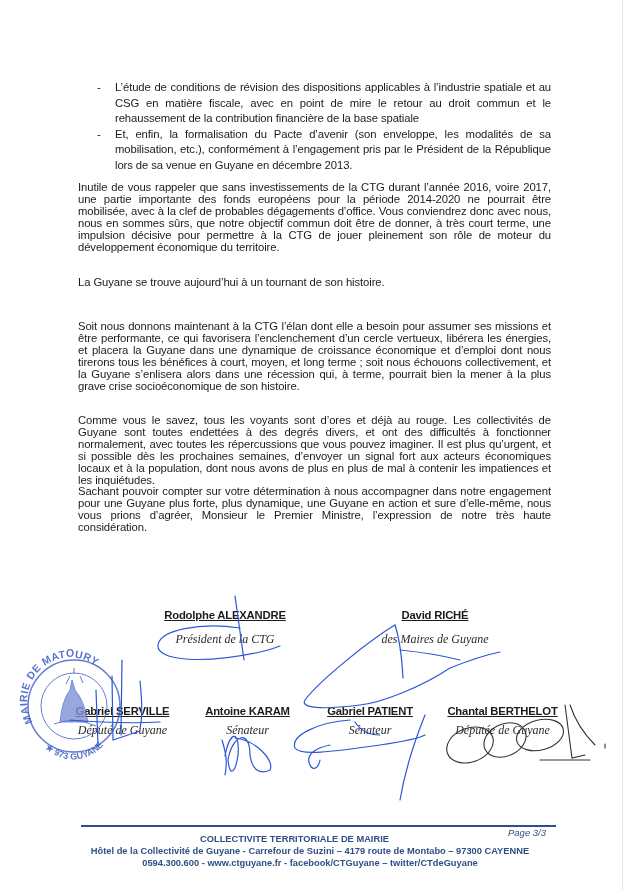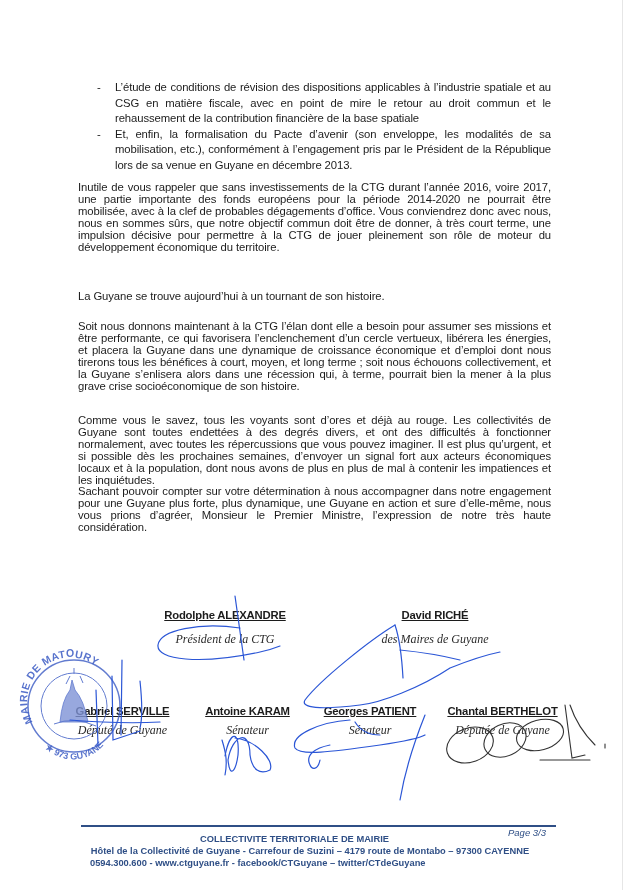--- a/index.html
+++ b/index.html
@@ -51,42 +51,42 @@
     }
     .footer-org {
       position: absolute; left: 0; width: 629px; top: 834px; text-align: center;
       font-size: 9.3px; font-weight: bold; color: #2f4f86; padding-right: 40px; box-sizing: border-box;
     }
     .footer-address {
       position: absolute; left: 90px; top: 846px; width: 440px; text-align: center;
       font-size: 9.3px; font-weight: bold; color: #2f4f86; white-space: nowrap;
     }
     .footer-contact {
-      position: absolute; left: 90px; top: 858px; width: 440px; text-align: left;
+      position: absolute; left: 90px; top: 858px; width: 440px; text-align: center;
       font-size: 9.3px; font-weight: bold; color: #2f4f86; white-space: nowrap;
     }
   </style>
 </head>
 <body>
 
 <div class="page-edge"></div>
 
 <div class="bullets">
   <div class="bullet">
     <span class="dash">-</span>
     <span>L’étude de conditions de révision des dispositions applicables à l’industrie spatiale et au CSG en matière fiscale, avec en point de mire le retour au droit commun et le rehaussement de la contribution financière de la base spatiale</span>
   </div>
   <div class="bullet">
     <span class="dash">-</span>
     <span>Et, enfin, la formalisation du Pacte d’avenir (son enveloppe, les modalités de sa mobilisation, etc.), conformément à l’engagement pris par le Président de la République lors de sa venue en Guyane en décembre 2013.</span>
   </div>
 </div>
 
 <p class="body-text para" style="top:181px;">Inutile de vous rappeler que sans investissements de la CTG durant l’année 2016, voire 2017, une partie importante des fonds européens pour la période 2014-2020 ne pourrait être mobilisée, avec à la clef de probables dégagements d’office. Vous conviendrez donc avec nous, nous en sommes sûrs, que notre objectif commun doit être de donner, à très court terme, une impulsion décisive pour permettre à la CTG de jouer pleinement son rôle de moteur du développement économique du territoire.</p>
-<p class="body-text para" style="top:290px;">La Guyane se trouve aujourd’hui à un tournant de son histoire.</p>
+<p class="body-text para" style="top:276px;">La Guyane se trouve aujourd’hui à un tournant de son histoire.</p>
 <p class="body-text para" style="top:320px;">Soit nous donnons maintenant à la CTG l’élan dont elle a besoin pour assumer ses missions et être performante, ce qui favorisera l’enclenchement d’un cercle vertueux, libérera les énergies, et placera la Guyane dans une dynamique de croissance économique et d’emploi dont nous tirerons tous les bénéfices à court, moyen, et long terme ; soit nous échouons collectivement, et la Guyane s’enlisera alors dans une récession qui, à terme, pourrait bien la mener à la plus grave crise socioéconomique de son histoire.</p>
 <p class="body-text para" style="top:414px;">Comme vous le savez, tous les voyants sont d’ores et déjà au rouge. Les collectivités de Guyane sont toutes endettées à des degrés divers, et ont des difficultés à fonctionner normalement, avec toutes les répercussions que vous pouvez imaginer. Il est plus qu’urgent, et si possible dès les prochaines semaines, d’envoyer un signal fort aux acteurs économiques locaux et à la population, dont nous avons de plus en plus de mal à contenir les impatiences et les inquiétudes.</p>
 <p class="body-text para" style="top:485px;">Sachant pouvoir compter sur votre détermination à nous accompagner dans notre engagement pour une Guyane plus forte, plus dynamique, une Guyane en action et sure d’elle-même, nous vous prions d’agréer, Monsieur le Premier Ministre, l’expression de notre très haute considération.</p>
 
 <div class="sig" style="left:150px; top:609px; width:150px;">
   <div class="name">Rodolphe ALEXANDRE</div>
   <div class="title">Président de la CTG</div>
 </div>
 <div class="sig" style="left:350px; top:609px; width:170px;">
   <div class="name">David RICHÉ</div>
@@ -96,21 +96,21 @@
 </div>
 <div class="sig" style="left:70px; top:705px; width:105px;">
   <div class="name">Gabriel SERVILLE</div>
   <div class="title" style="margin-top:6px;">Député de Guyane</div>
 </div>
 <div class="sig" style="left:200px; top:705px; width:95px;">
   <div class="name">Antoine KARAM</div>
   <div class="title" style="margin-top:6px;">Sénateur</div>
 </div>
 <div class="sig" style="left:320px; top:705px; width:100px;">
-  <div class="name">Georges PATIENT</div>
+  <div class="name">Gabriel PATIENT</div>
   <div class="title" style="margin-top:6px;">Sénateur</div>
 </div>
 <div class="sig" style="left:445px; top:705px; width:115px;">
   <div class="name">Chantal BERTHELOT</div>
   <div class="title" style="margin-top:6px;">Députée de Guyane</div>
 </div>
 
 <svg class="ink" viewBox="0 0 629 890">
   <defs>
     <path id="stampArcTop" d="M 33,722 A 43,43 0 1 1 113,705"></path>

